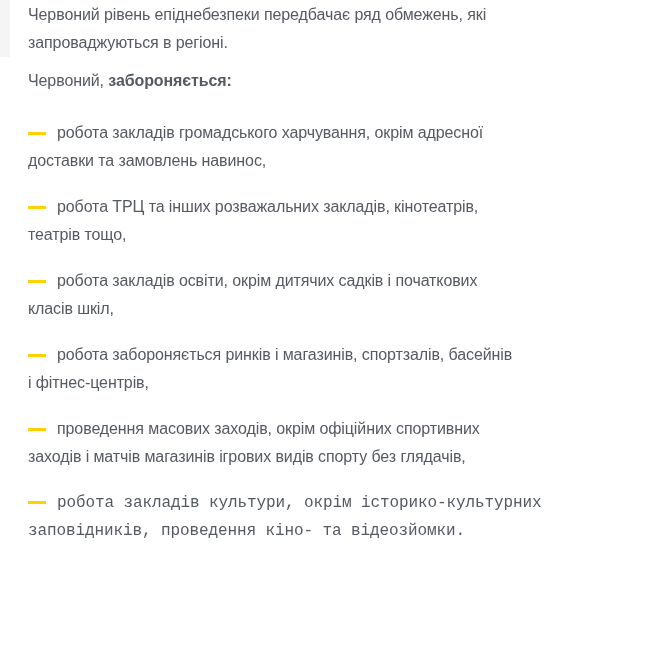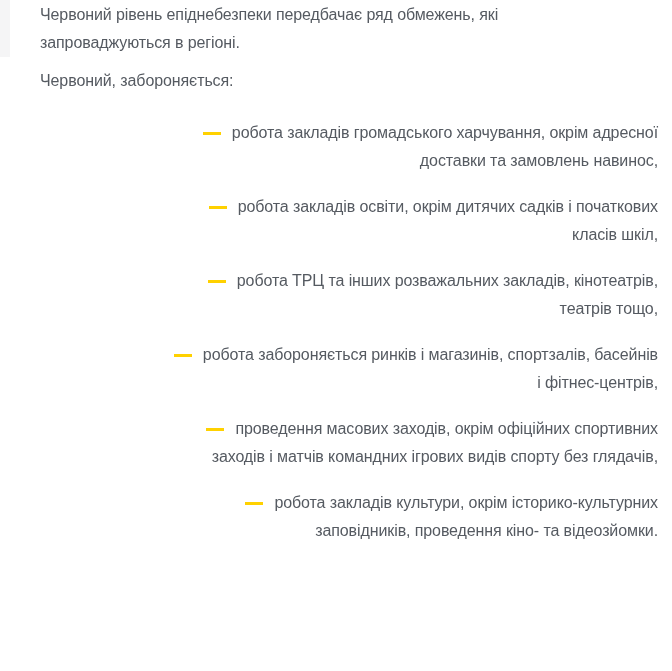--- a/index.html
+++ b/index.html
@@ -20,42 +20,42 @@
   }
   .edge-fragment {
     position: absolute;
     left: 0;
     top: 0;
     width: 10px;
     height: 57px;
     background: #f5f5f6;
   }
   .article {
-    padding: 1px 14px 0 40px;
+    padding: 1px 14px 0 28px;
   }
   .article p {
     margin: 0 0 10px 0;
   }
   .pre {
     white-space: pre-line;
   }
   .b {
-    font-weight: normal;
+    font-weight: bold;
   }
   ul.restrictions {
     list-style: none;
     margin: 24px 0 10px 0;
     padding: 0;
-    text-align: right;
   }
   ul.restrictions li {
     margin: 0 0 18px 0;
   }
   ul.restrictions li:last-child {
     margin-bottom: 0;
+    font-family: Liberation Mono, monospace;
   }
   .dash {
     display: inline-block;
     width: 18px;
     height: 3px;
     background: #ffd100;
     margin-right: 11px;
     vertical-align: middle;
   }
 </style>
@@ -67,26 +67,26 @@
 <div class="article">
 
   <p class="pre">Червоний рівень епіднебезпеки передбачає ряд обмежень, які
 запроваджуються в регіоні.</p>
 
   <p><span>Червоний,</span> <strong class="b">забороняється:</strong></p>
 
   <ul class="restrictions">
     <li><span class="dash"></span><span class="pre">робота закладів громадського харчування, окрім адресної
 доставки та замовлень навинос,</span></li>
+    <li><span class="dash"></span><span class="pre">робота ТРЦ та інших розважальних закладів, кінотеатрів,
+театрів тощо,</span></li>
     <li><span class="dash"></span><span class="pre">робота закладів освіти, окрім дитячих садків і початкових
 класів шкіл,</span></li>
-    <li><span class="dash"></span><span class="pre">робота ТРЦ та інших розважальних закладів, кінотеатрів,
-театрів тощо,</span></li>
     <li><span class="dash"></span><span class="pre">робота забороняється ринків і магазинів, спортзалів, басейнів
 і фітнес-центрів,</span></li>
     <li><span class="dash"></span><span class="pre">проведення масових заходів, окрім офіційних спортивних
-заходів і матчів командних ігрових видів спорту без глядачів,</span></li>
+заходів і матчів магазинів ігрових видів спорту без глядачів,</span></li>
     <li><span class="dash"></span><span class="pre">робота закладів культури, окрім історико-культурних
 заповідників, проведення кіно- та відеозйомки.</span></li>
   </ul>
 
 
 </div>
 
 </body></html>

